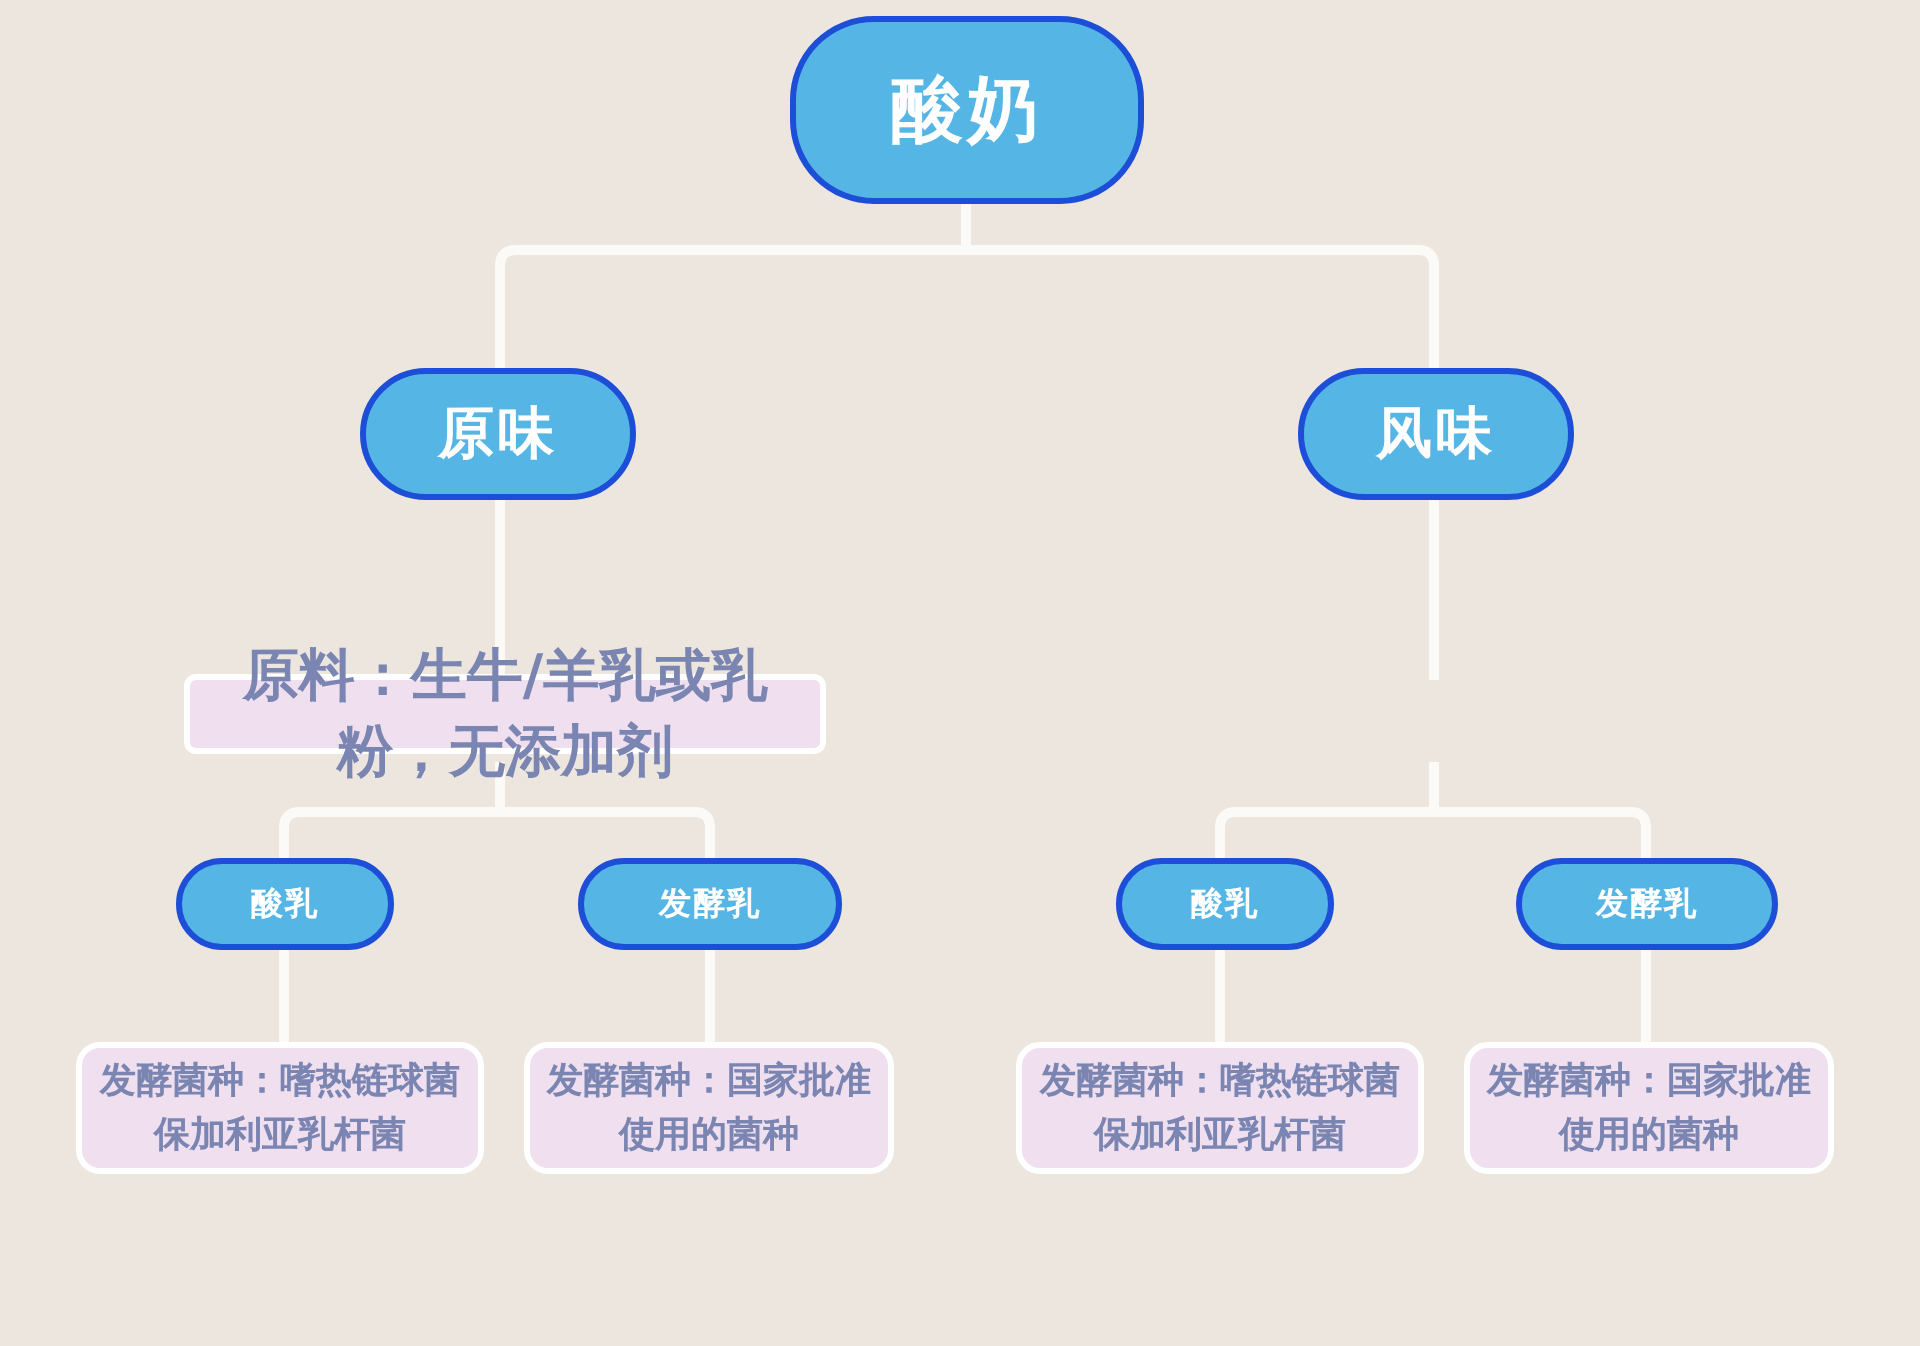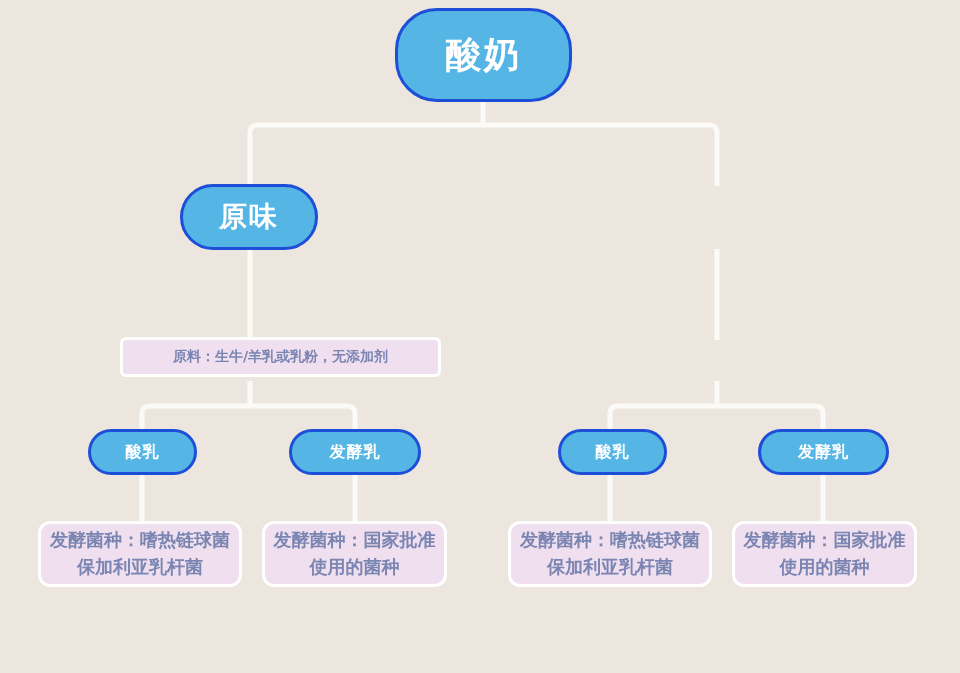--- a/index.html
+++ b/index.html
@@ -28,21 +28,21 @@
   .node-flavor.right{left:649px;}
   .node-type{top:429px;height:46px;border-radius:23px;font-size:16px;letter-spacing:1px;}
 
   .box{
     position:absolute;box-sizing:border-box;
     background:#EFDFEF;border:3px solid #FFFFFF;
     color:#7B85B2;font-weight:bold;
     display:flex;flex-direction:column;align-items:center;justify-content:center;
     text-align:center;
   }
-  .box-material{top:337px;width:321px;height:40px;border-radius:6px;font-size:14px;margin-left:28px;}
+  .box-material{top:337px;width:321px;height:40px;border-radius:6px;font-size:28px;}
   .box-material.left{left:92px;}
   .box-material.right{left:557px;}
   .box-note{top:521px;height:66px;border-radius:12px;font-size:18px;line-height:27px;font-family:Liberation Serif, serif;}
 
   .caption{
     position:absolute;left:0;top:638px;width:960px;
     text-align:center;font-size:19px;color:#5B5F60;letter-spacing:1px;
   }
 </style>
 </head>
@@ -55,20 +55,21 @@
     <path d="M250 249 V340"></path>
     <path d="M717 249 V340"></path>
     <path d="M250 381 V406 M142 431 V414 Q142 406 150 406 H347 Q355 406 355 414 V431"></path>
     <path d="M717 381 V406 M610 431 V414 Q610 406 618 406 H815 Q823 406 823 414 V431"></path>
     <path d="M142 473 V523 M355 473 V523 M610 473 V523 M823 473 V523"></path>
   </svg>
 
   <div class="node node-root">酸奶</div>
 
   <div class="node node-flavor left">原味</div>
+  <div class="node node-flavor right">风味</div>
 
   <div class="box box-material left">原料：生牛/羊乳或乳粉，无添加剂</div>
 
   <div class="node node-type" style="left:88px;width:109px;">酸乳</div>
   <div class="node node-type" style="left:289px;width:132px;">发酵乳</div>
   <div class="node node-type" style="left:558px;width:109px;">酸乳</div>
   <div class="node node-type" style="left:758px;width:131px;">发酵乳</div>
 
   <div class="box box-note" style="left:38px;width:204px;">
     <span>发酵菌种：嗜热链球菌</span>

